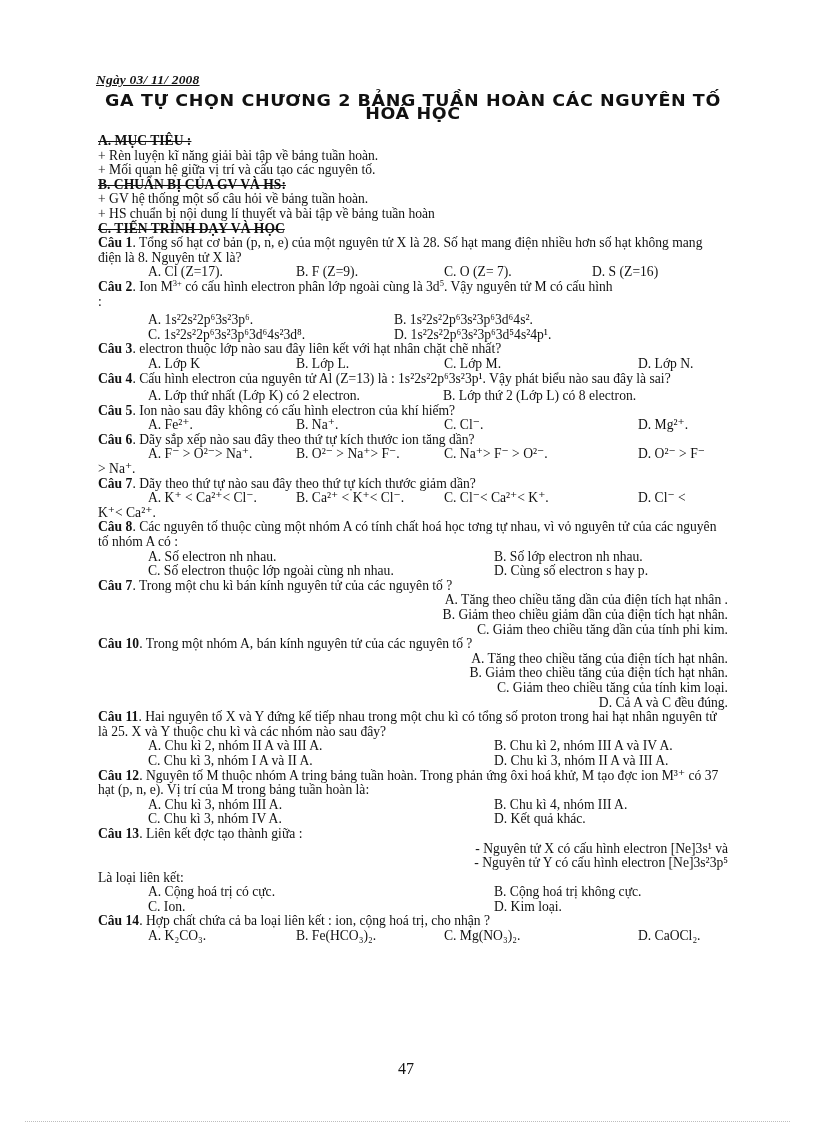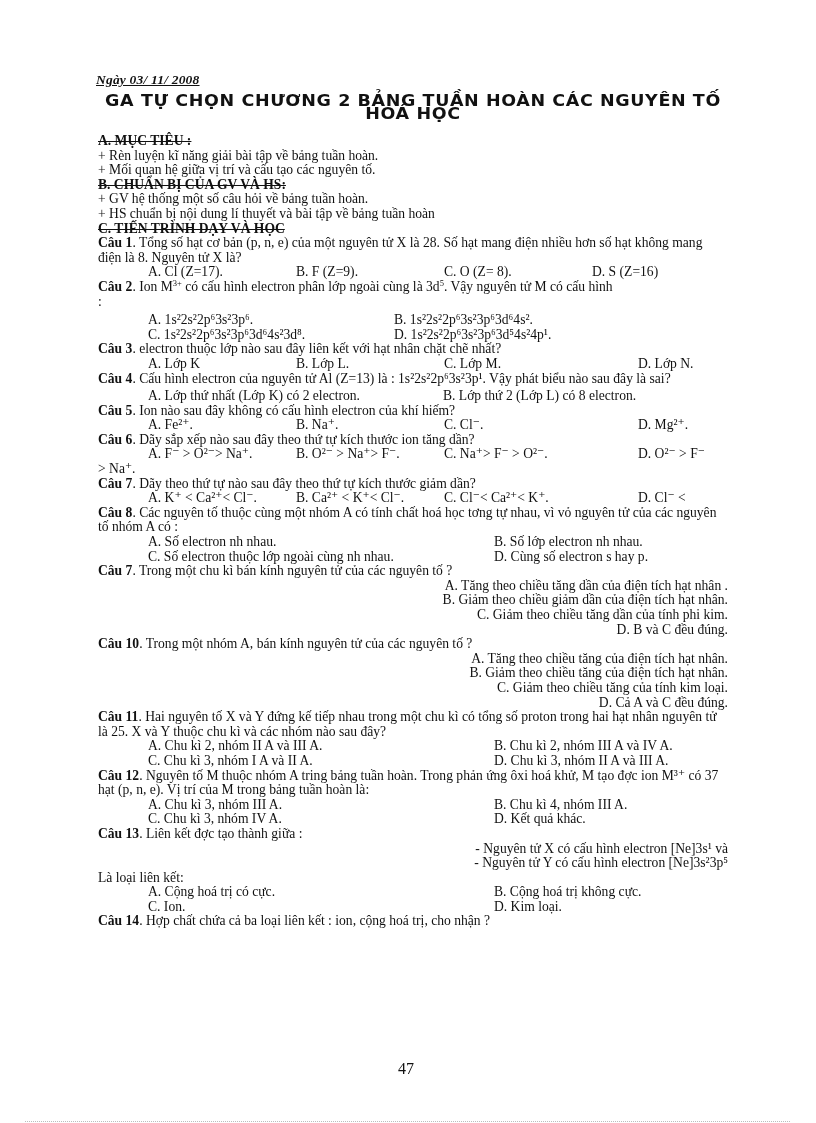--- a/index.html
+++ b/index.html
@@ -39,21 +39,21 @@
     <span class="line">+ Mối quan hệ giữa vị trí và cấu tạo các nguyên tố.</span>
     <span class="heading">B. CHUẨN BỊ CỦA GV VÀ HS:</span>
     <span class="line">+ GV hệ thống một số câu hỏi về bảng tuần hoàn.</span>
     <span class="line">+ HS chuẩn bị nội dung lí thuyết và bài tập về bảng tuần hoàn</span>
     <span class="heading">C. TIẾN TRÌNH DẠY VÀ HỌC</span>
 
     <span class="wrap"><b class="q">Câu 1</b><span>. Tổng số hạt cơ bản (p, n, e) của một nguyên tử X là 28. Số hạt mang điện nhiều hơn số hạt không mang điện là 8. Nguyên tử X là?</span></span>
     <span class="opts">
       <span class="o" style="left:50px">A. Cl (Z=17).</span>
       <span class="o" style="left:198px">B. F (Z=9).</span>
-      <span class="o" style="left:346px">C. O (Z= 8).</span>
+      <span class="o" style="left:346px">C. O (Z= 7).</span>
       <span class="o" style="left:494px">D. S (Z=16)</span>
     </span>
 
     <span class="wrap"><b class="q">Câu 2</b><span>. Ion M</span><sup>3+</sup><span> có cấu hình electron phân lớp ngoài cùng là 3d</span><sup>5</sup><span>. Vậy nguyên tử M có cấu hình</span></span>
     <span class="line">:</span>
     <span class="opts" style="margin-top:4px">
       <span class="o" style="left:50px">A. 1s²2s²2p⁶3s²3p⁶.</span>
       <span class="o" style="left:296px">B. 1s²2s²2p⁶3s²3p⁶3d⁶4s².</span>
     </span>
     <span class="opts">
@@ -92,36 +92,36 @@
     </span>
     <span class="line">&gt; Na⁺.</span>
 
     <span class="wrap"><b class="q">Câu 7</b><span>. Dãy theo thứ tự nào sau đây theo thứ tự kích thước  giảm dần?</span></span>
     <span class="opts">
       <span class="o" style="left:50px">A. K⁺ &lt; Ca²⁺&lt; Cl⁻.</span>
       <span class="o" style="left:198px">B. Ca²⁺ &lt; K⁺&lt; Cl⁻.</span>
       <span class="o" style="left:346px">C. Cl⁻&lt; Ca²⁺&lt; K⁺.</span>
       <span class="o" style="left:540px">D. Cl⁻ &lt;</span>
     </span>
+    <span class="line">K⁺&lt; Ca²⁺.</span>
 
     <span class="wrap"><b class="q">Câu 8</b><span>. Các nguyên tố thuộc cùng một nhóm A có tính chất hoá học tơng  tự nhau, vì vỏ nguyên tử của các nguyên tố nhóm A có :</span></span>
     <span class="opts">
       <span class="o" style="left:50px">A. Số electron nh  nhau.</span>
       <span class="o" style="left:396px">B. Số lớp electron nh  nhau.</span>
     </span>
     <span class="opts">
       <span class="o" style="left:50px">C. Số electron thuộc lớp ngoài cùng nh  nhau.</span>
       <span class="o" style="left:396px">D. Cùng số electron s hay p.</span>
     </span>
 
     <span class="wrap"><b class="q">Câu 7</b><span>. Trong một chu kì bán kính nguyên tử của các nguyên tố ?</span></span>
     <span class="line ind">A. Tăng theo chiều tăng dần của điện tích hạt nhân .</span>
     <span class="line ind">B. Giảm theo chiều giảm dần của điện tích hạt nhân.</span>
     <span class="line ind">C. Giảm theo chiều tăng dần của tính phi kim.</span>
-    <span class="line ind">D. B và C đều đúng.</span>
 
     <span class="wrap"><b class="q">Câu 10</b><span>. Trong một nhóm A, bán kính nguyên tử của các nguyên tố ?</span></span>
     <span class="line ind">A. Tăng theo chiều tăng của điện tích hạt nhân.</span>
     <span class="line ind">B. Giảm theo chiều tăng của điện tích hạt nhân.</span>
     <span class="line ind">C. Giảm theo chiều tăng của tính kim loại.</span>
     <span class="line ind">D. Cả A và C đều đúng.</span>
 
     <span class="wrap"><b class="q">Câu 11</b><span>. Hai nguyên tố X và Y đứng kế tiếp nhau trong một chu kì có tổng số proton trong hai hạt nhân nguyên tử là 25. X và Y thuộc chu kì và các nhóm nào sau đây?</span></span>
     <span class="opts">
       <span class="o" style="left:50px">A. Chu kì 2, nhóm II A và III A.</span>
@@ -149,17 +149,23 @@
     <span class="opts">
       <span class="o" style="left:50px">A. Cộng hoá trị có cực.</span>
       <span class="o" style="left:396px">B. Cộng hoá trị không cực.</span>
     </span>
     <span class="opts">
       <span class="o" style="left:50px">C. Ion.</span>
       <span class="o" style="left:396px">D. Kim loại.</span>
     </span>
 
     <span class="wrap"><b class="q">Câu 14</b><span>. Hợp chất chứa cả ba loại liên kết : ion, cộng hoá trị, cho nhận ?</span></span>
+    <span class="opts">
+      <span class="o" style="left:50px">A. K₂CO₃.</span>
+      <span class="o" style="left:198px">B. Fe(HCO₃)₂.</span>
+      <span class="o" style="left:346px">C. Mg(NO₃)₂.</span>
+      <span class="o" style="left:540px">D. CaOCl₂.</span>
+    </span>
   </div>
 
   <div class="pagenum">47</div>
   <div class="dots"></div>
 </div>
 
 </body></html>

